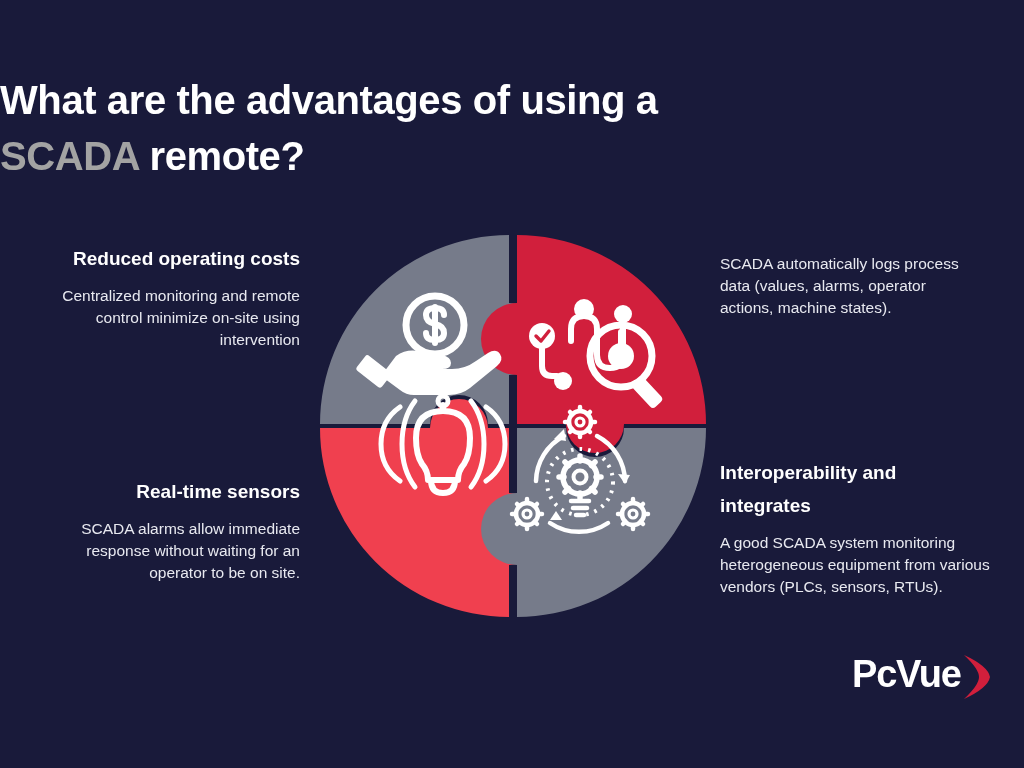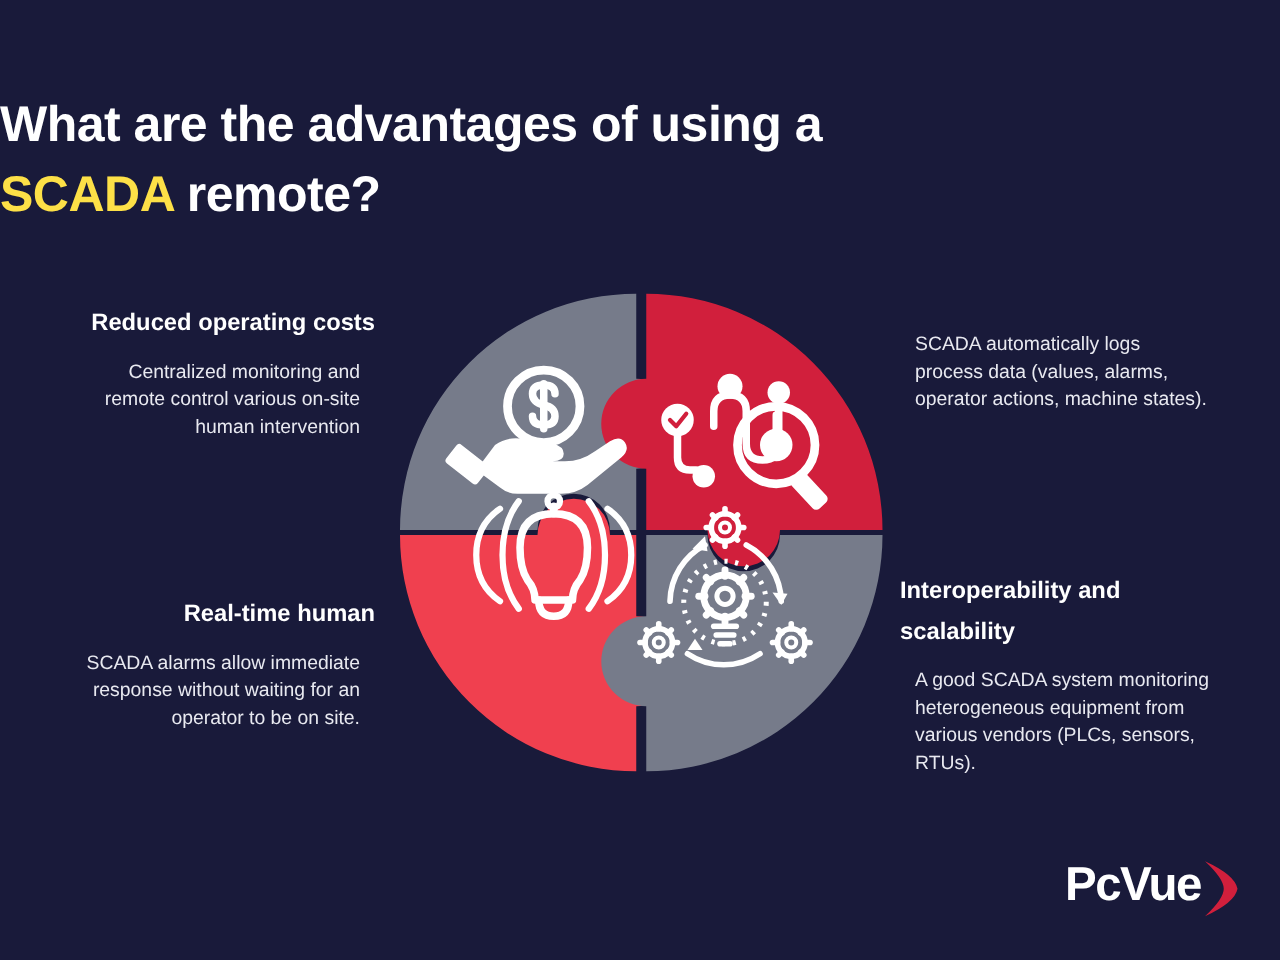--- a/index.html
+++ b/index.html
@@ -31,36 +31,36 @@
   }
   .title-line {
     font-size: 40px;
     font-weight: bold;
     color: #FFFFFF;
     letter-spacing: -0.4px;
     line-height: 56px;
     white-space: nowrap;
   }
   .title-accent {
-    color: #fde047;
+    color: #a3a3a3;
   }
 
   
   .block {
     position: absolute;
   }
   .block h3 {
     margin: 0 0 10px 0;
     font-size: 19px;
     font-weight: bold;
     color: #FFFFFF;
     line-height: 33px;
   }
   .block p {
-    margin: 12px;
+    margin: 0;
     font-size: 15.5px;
     color: #E8E9F0;
     line-height: 22px;
   }
 
   .block-left {
     text-align: right;
   }
   .block-right {
     text-align: left;
@@ -96,21 +96,21 @@
     height: 390px;
   }
   #puzzle svg {
     display: block;
   }
 
   
   #logo {
     position: absolute;
     left: 852px;
-    top: 686px;
+    top: 652px;
     width: 140px;
     height: 52px;
   }
   .logo-text {
     position: absolute;
     left: 0;
     top: 0;
     font-size: 38px;
     font-weight: bold;
     color: #FFFFFF;
@@ -128,34 +128,34 @@
 
 <div class="stage">
 
   <div class="title-wrap">
     <div class="title-line">What are the advantages of using a</div>
     <div class="title-line"><span class="title-accent">SCADA</span><span> remote?</span></div>
   </div>
 
   <div class="block block-left" id="block-reduced-cost">
     <h3>Reduced operating costs</h3>
-    <p>Centralized monitoring and remote control various on-site human intervention</p>
+    <p>Centralized monitoring and remote control minimize on-site using intervention</p>
   </div>
 
   <div class="block block-left" id="block-realtime-alerts">
-    <h3>Real-time human</h3>
+    <h3>Real-time sensors</h3>
     <p>SCADA alarms allow immediate response without waiting for an operator to be on site.</p>
   </div>
 
   <div class="block block-right" id="block-traceability">
     <p>SCADA automatically logs process data (values, alarms, operator actions, machine states).</p>
   </div>
 
   <div class="block block-right" id="block-interoperability">
-    <h3>Interoperability and scalability</h3>
+    <h3>Interoperability and integrates</h3>
     <p>A good SCADA system monitoring heterogeneous equipment from various vendors (PLCs, sensors, RTUs).</p>
   </div>
 
   <div id="puzzle">
     <svg width="390" height="390" viewBox="0 0 390 390" xmlns="http://www.w3.org/2000/svg">
       <defs>
 
         <clipPath id="clip-tl">
           <path d="M 195 195
                    L 195 6

